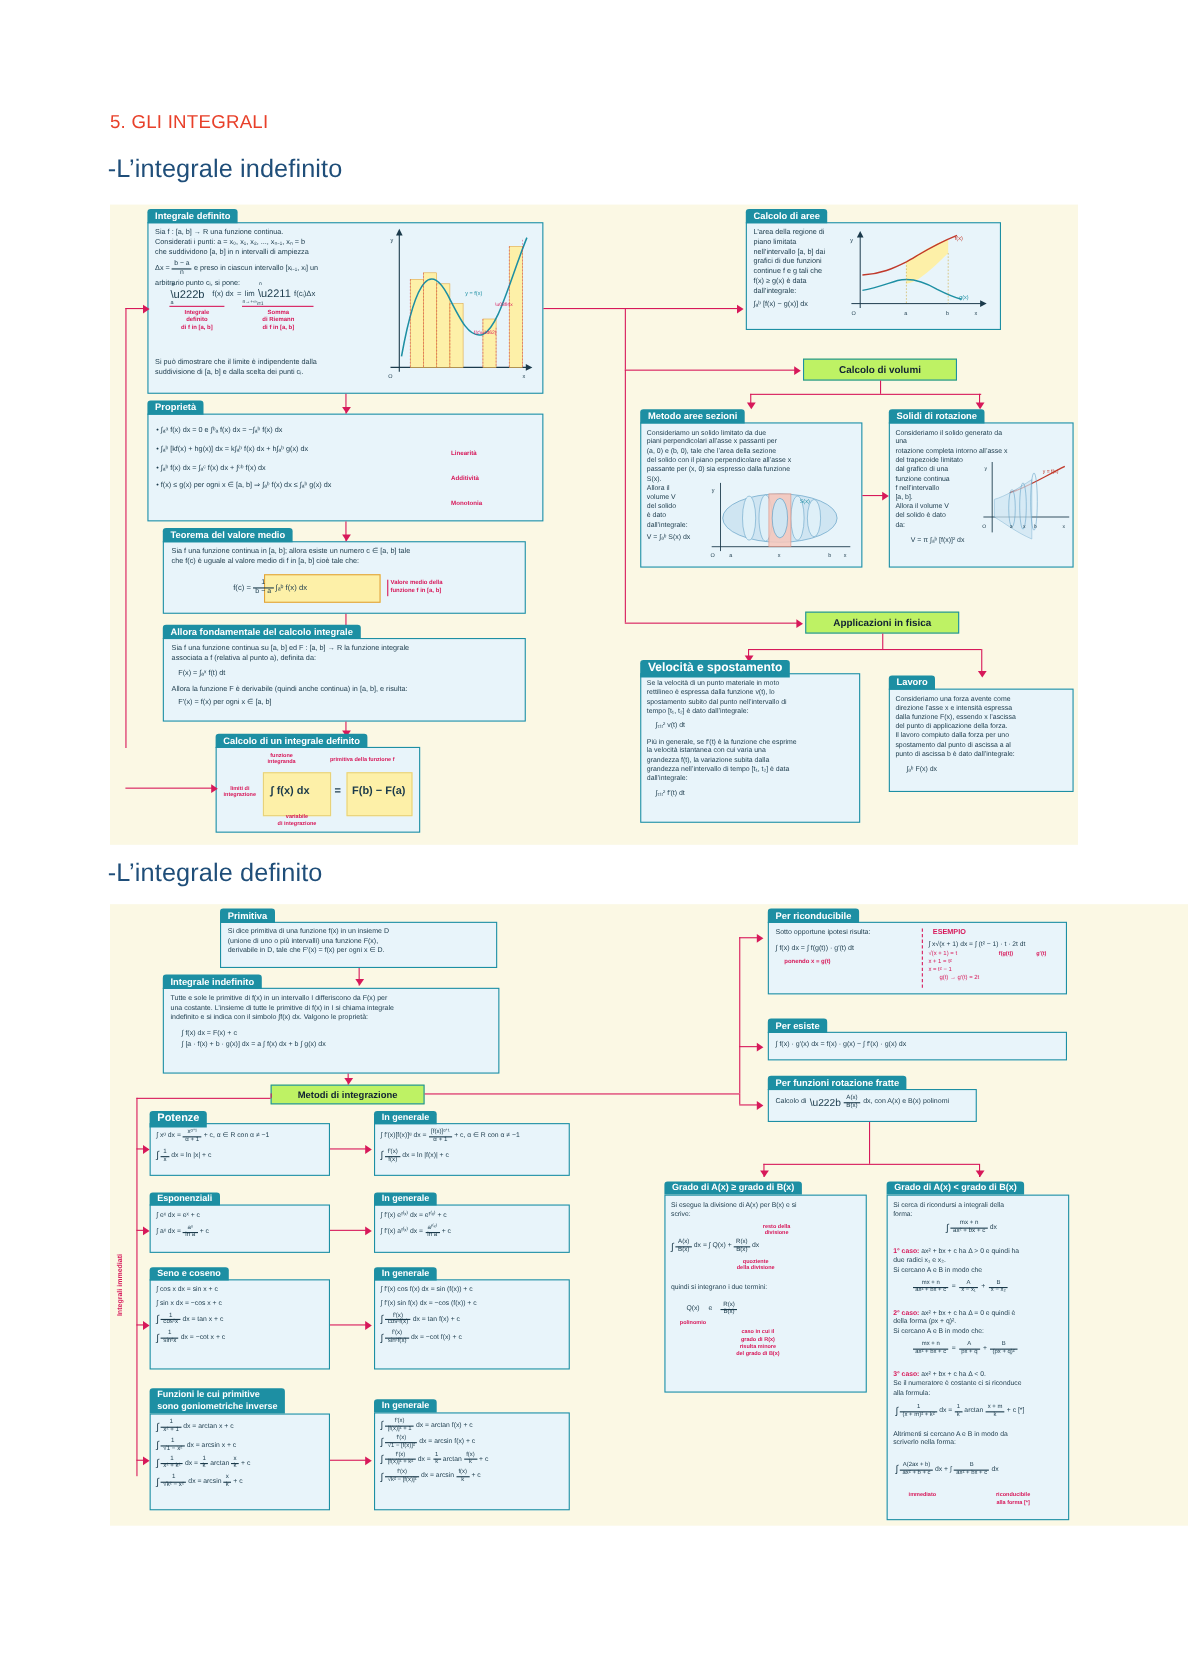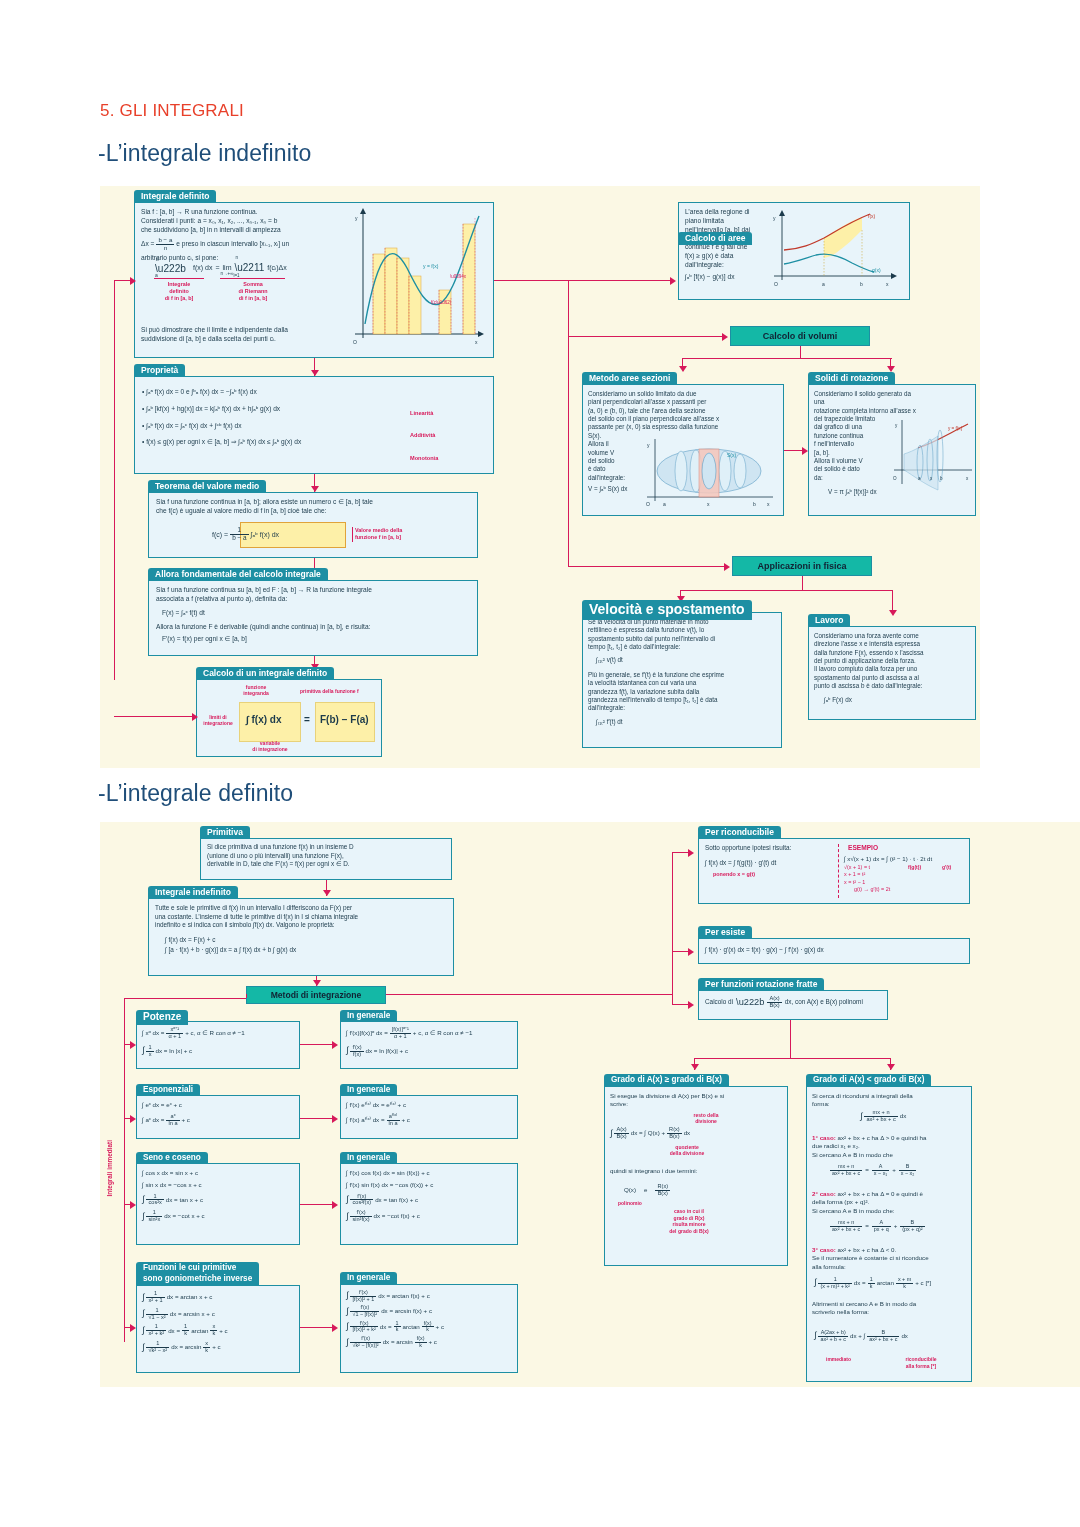--- a/index.html
+++ b/index.html
@@ -9,21 +9,21 @@
   .h-section{position:absolute;left:100px;color:#e8402a;font-size:17px;font-weight:400;letter-spacing:.2px;}
   .h-sub{position:absolute;left:98px;color:#1f4e79;font-size:23px;font-weight:400;letter-spacing:.1px;}
 
   
   .map{position:absolute;background:#fbf8e4;overflow:hidden;}
 
   
   .box{position:absolute;background:#e8f4fa;border:1.4px solid #1d8fa3;box-sizing:border-box;}
   .tab{position:absolute;background:#1d8fa3;color:#ffffff;font-weight:bold;border-radius:3px 3px 0 0;
        padding:1px 7px;white-space:nowrap;z-index:3;line-height:1.25;}
-  .plain{position:absolute;background:#14b8a6;border:1.4px solid #1d8fa3;box-sizing:border-box;
+  .plain{position:absolute;background:#bef264;border:1.4px solid #1d8fa3;box-sizing:border-box;
          display:flex;align-items:center;justify-content:center;font-weight:bold;color:#123;}
   .txt{position:absolute;box-sizing:border-box;line-height:1.33;color:#1b3a4b;}
   .red{color:#d7195a;font-weight:bold;}
   .redn{color:#d7195a;}
   .b{font-weight:bold;}
   .ctr{text-align:center;}
   .yellowbox{position:absolute;background:#fdf0a8;border:1px solid #e0a33a;box-sizing:border-box;}
 
   
   .ln{position:absolute;background:#d7195a;}
@@ -179,21 +179,21 @@
     <div>integrazione</div>
   </div>
   <div class="txt red ctr" style="left:140px;top:554px;width:60px;font-size:5px;line-height:1.25;">
     <div>variabile</div>
     <div>di integrazione</div>
   </div>
   <div class="txt b" style="left:146px;top:527px;font-size:10px;">∫ f(x) dx</div>
   <div class="txt b" style="left:204px;top:527px;font-size:10px;">=</div>
   <div class="txt b" style="left:220px;top:527px;font-size:10px;">F(b) − F(a)</div>
 
-  <div class="tab" style="left:578px;top:4px;font-size:8.5px;margin-top:42px;">Calcolo di aree</div>
+  <div class="tab" style="left:578px;top:4px;font-size:8.5px;">Calcolo di aree</div>
   <div class="box" style="left:578px;top:16px;width:232px;height:98px;"></div>
   <div class="txt" style="left:585px;top:22px;width:86px;font-size:6.6px;">
     <div>L’area della regione di</div>
     <div>piano limitata</div>
     <div>nell’intervallo [a, b] dai</div>
     <div>grafici di due funzioni</div>
     <div>continue f e g tali che</div>
     <div>f(x) ≥ g(x) è data</div>
     <div>dall’integrale:</div>
     <div style="margin-top:4px;">∫ₐᵇ [f(x) − g(x)] dx</div>
@@ -285,21 +285,21 @@
     <text x="3" y="62" font-size="4.6" fill="#1b3a4b" font-family="Liberation Sans">O</text>
     <text x="28" y="62" font-size="4.6" fill="#1b3a4b" font-family="Liberation Sans">a</text>
     <text x="40" y="62" font-size="4.6" fill="#1b3a4b" font-family="Liberation Sans">x</text>
     <text x="50" y="62" font-size="4.6" fill="#1b3a4b" font-family="Liberation Sans">b</text>
     <text x="76" y="62" font-size="4.6" fill="#1b3a4b" font-family="Liberation Sans">x</text>
     <text x="5" y="9" font-size="4.6" fill="#1b3a4b" font-family="Liberation Sans">y</text>
   </svg>
 
   <div class="plain" style="left:632px;top:370px;width:140px;height:20px;font-size:9px;">Applicazioni in fisica</div>
 
-  <div class="tab" style="left:482px;top:414px;font-size:14px;">Velocità e spostamento</div>
+  <div class="tab" style="left:482px;top:414px;font-size:11px;">Velocità e spostamento</div>
   <div class="box" style="left:482px;top:426px;width:200px;height:136px;"></div>
   <div class="txt" style="left:488px;top:432px;width:192px;font-size:6.3px;">
     <div>Se la velocità di un punto materiale in moto</div>
     <div>rettilineo è espressa dalla funzione v(t), lo</div>
     <div>spostamento subito dal punto nell’intervallo di</div>
     <div>tempo [t₁, t₂] è dato dall’integrale:</div>
     <div style="margin-top:5px;margin-left:8px;">∫ₜ₁ₜ² v(t) dt</div>
     <div style="margin-top:6px;">Più in generale, se f′(t) è la funzione che esprime</div>
     <div>la velocità istantanea con cui varia una</div>
     <div>grandezza f(t), la variazione subita dalla</div>

